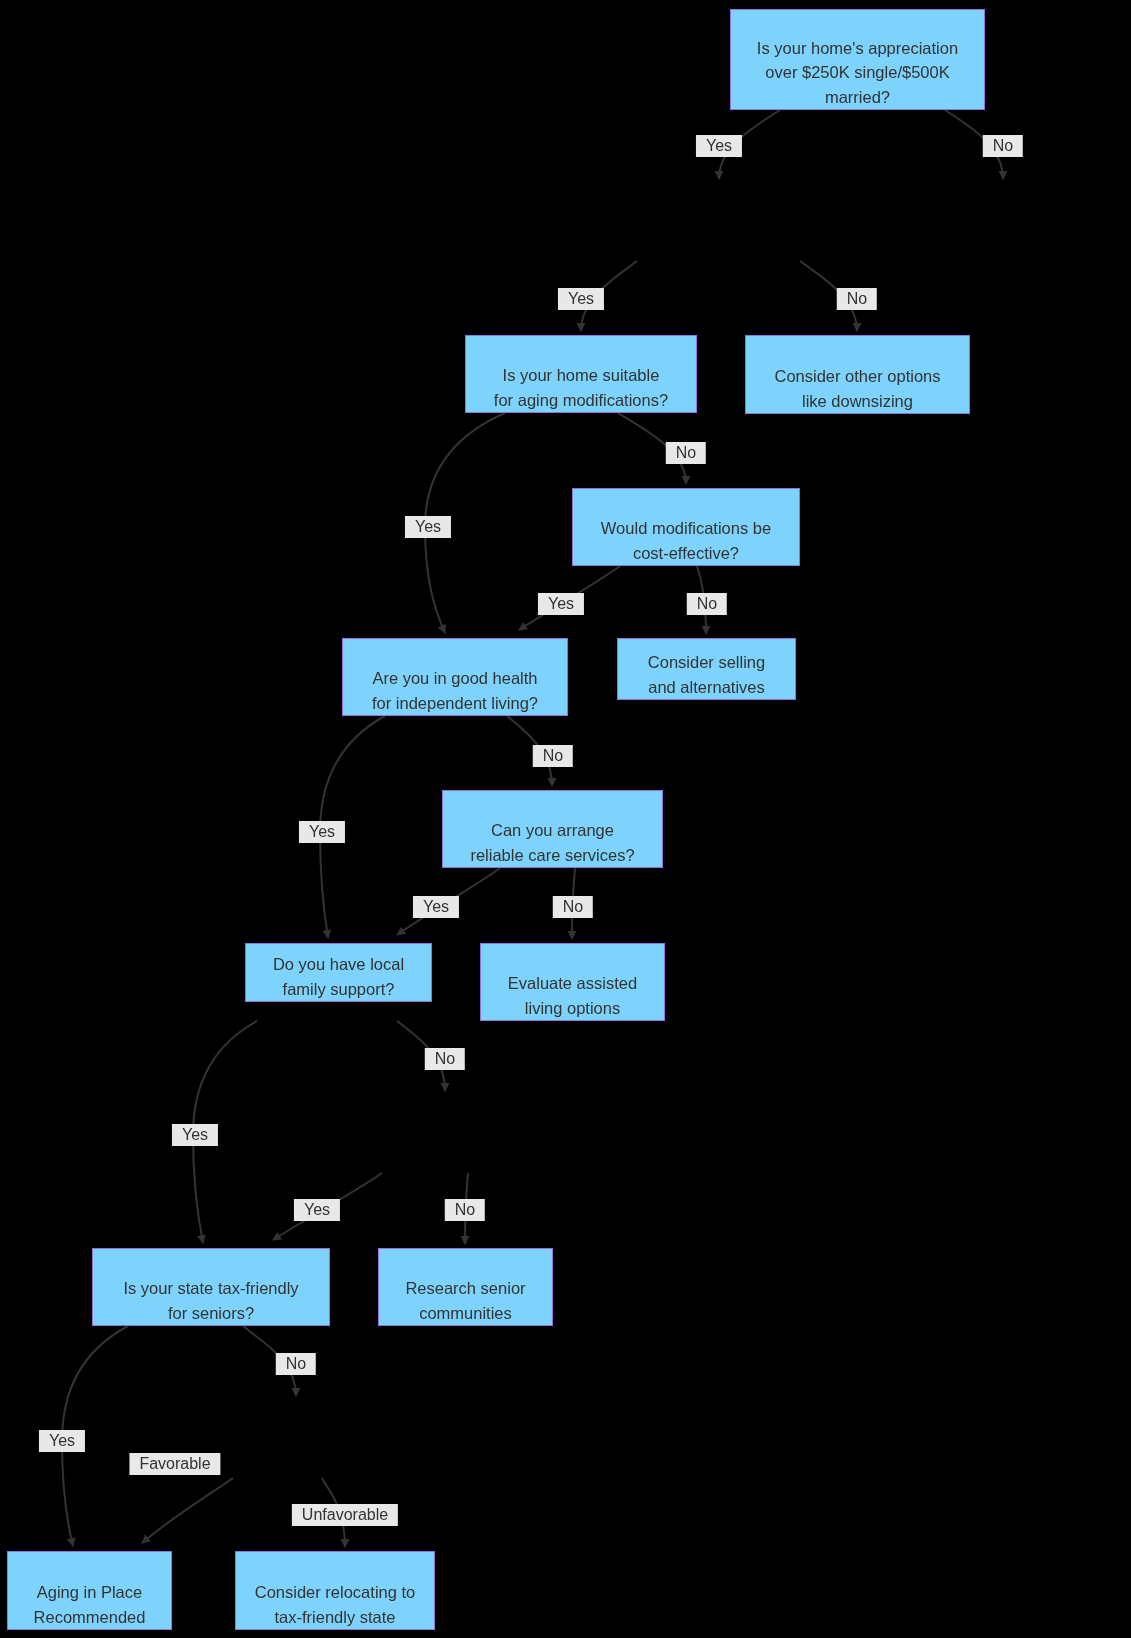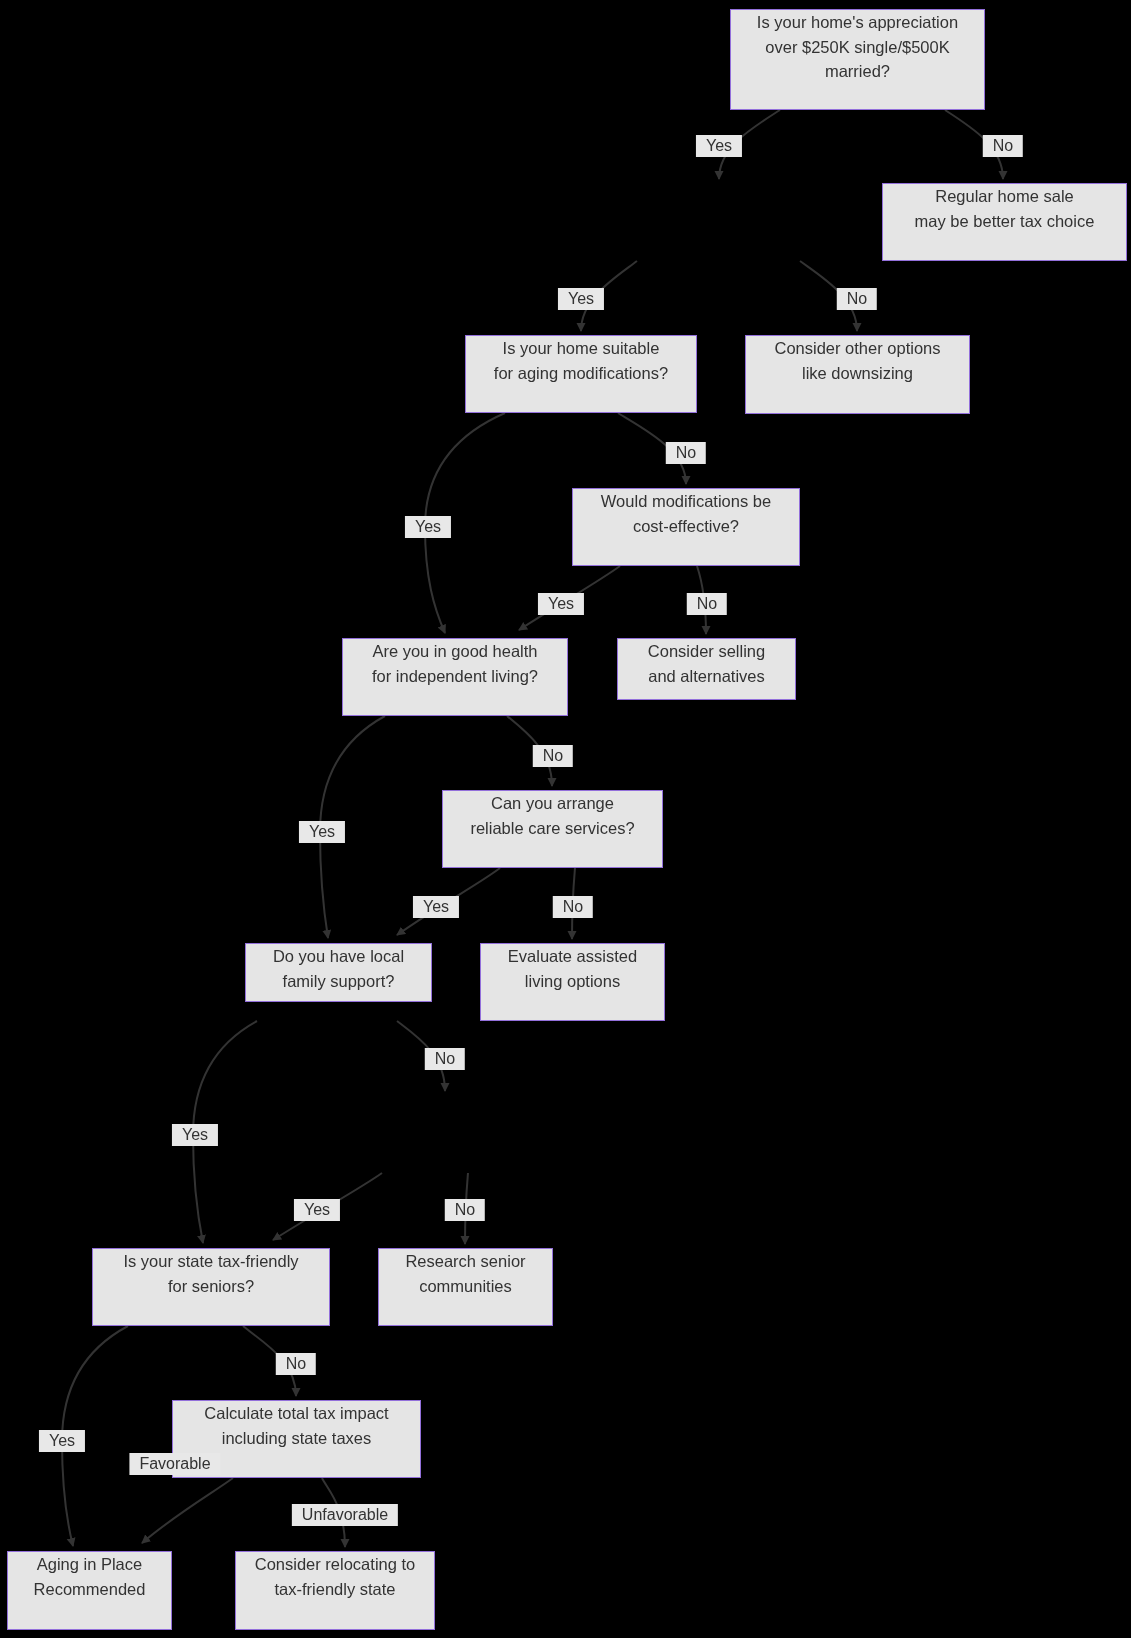--- a/index.html
+++ b/index.html
@@ -3,22 +3,22 @@
 <meta charset="utf-8">
 <style>
   html,body{margin:0;padding:0;background:#000;}
   .canvas{
     position:relative;width:1131px;height:1638px;background:#000;
     font-family:"Liberation Sans","DejaVu Sans",sans-serif;overflow:hidden;
   }
   svg.edge-layer{position:absolute;left:0;top:0;width:1131px;height:1638px;}
   .edge{fill:none;stroke:#333333;stroke-width:2px;}
   .node{
-    position:absolute;background:#e5e5e5;border:1.5px solid #9370DB;
-    display:flex;align-items:flex-start;justify-content:center;
+    position:absolute;background:#7dd3fc;border:1.5px solid #9370DB;
+    display:flex;align-items:flex-end;justify-content:center;
     text-align:center;color:#333333;font-size:16.5px;line-height:24.5px;
     box-sizing:border-box;
   }
   .node-label{white-space:pre-line;}
   .edge-label{
     position:absolute;transform:translate(-50%,-50%);
     background:#e8e8e8;color:#333333;font-size:16px;line-height:22px;
     padding:0 10px;white-space:nowrap;
   }
 </style>
@@ -53,24 +53,20 @@
     <path class="edge" marker-end="url(#arrowhead)" d="M 128 1326 C 83 1350, 62 1390, 62 1441 C 62 1492, 67 1522, 73 1546"></path>
     <path class="edge" marker-end="url(#arrowhead)" d="M 233 1478 C 214 1492, 176 1514, 142 1543"></path>
     <path class="edge" marker-end="url(#arrowhead)" d="M 322 1478 C 328 1490, 345 1506, 345 1547"></path>
   </svg>
 
   <div class="node" style="left:730px;top:9px;width:255px;height:101px">
       <span class="node-label">Is your home's appreciation
 over $250K single/$500K
 married?</span>
     </div>
-  <div class="node" style="left:882px;top:183px;width:245px;height:78px">
-      <span class="node-label">Regular home sale
-may be better tax choice</span>
-    </div>
   <div class="node" style="left:465px;top:335px;width:232px;height:78px">
       <span class="node-label">Is your home suitable
 for aging modifications?</span>
     </div>
   <div class="node" style="left:745px;top:335px;width:225px;height:79px">
       <span class="node-label">Consider other options
 like downsizing</span>
     </div>
   <div class="node" style="left:572px;top:488px;width:228px;height:78px">
       <span class="node-label">Would modifications be
@@ -97,24 +93,20 @@
 living options</span>
     </div>
   <div class="node" style="left:92px;top:1248px;width:238px;height:78px">
       <span class="node-label">Is your state tax-friendly
 for seniors?</span>
     </div>
   <div class="node" style="left:378px;top:1248px;width:175px;height:78px">
       <span class="node-label">Research senior
 communities</span>
     </div>
-  <div class="node" style="left:172px;top:1400px;width:249px;height:78px">
-      <span class="node-label">Calculate total tax impact
-including state taxes</span>
-    </div>
   <div class="node" style="left:7px;top:1551px;width:165px;height:79px">
       <span class="node-label">Aging in Place
 Recommended</span>
     </div>
   <div class="node" style="left:235px;top:1551px;width:200px;height:79px">
       <span class="node-label">Consider relocating to
 tax-friendly state</span>
     </div>
 
   <div class="edge-label" style="left:719px;top:146px">Yes</div>

